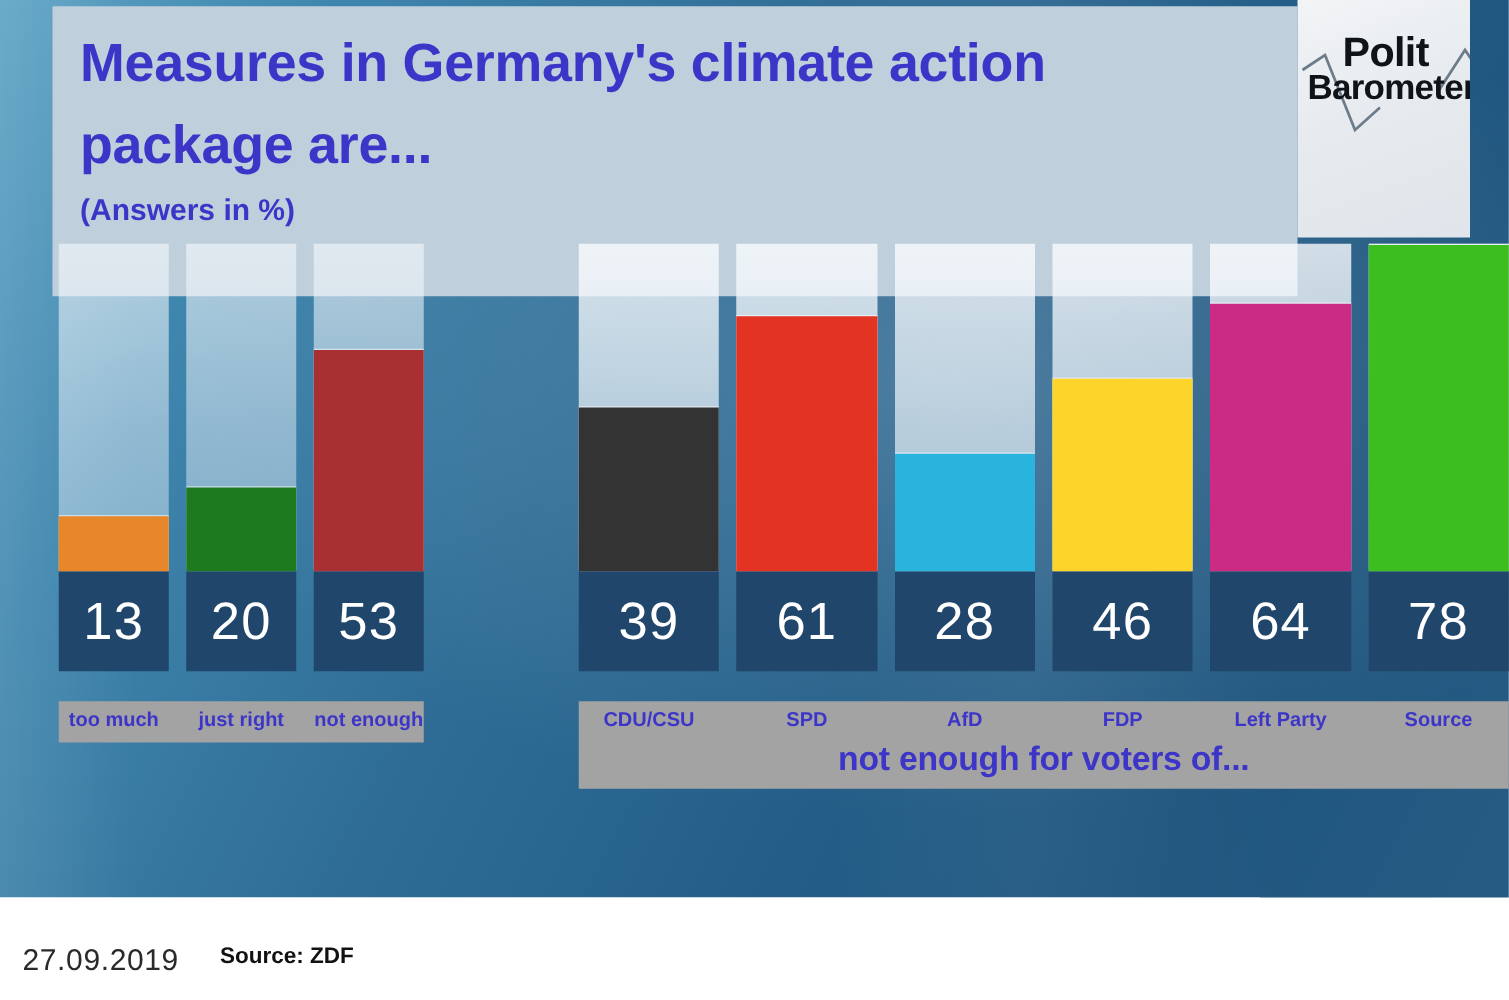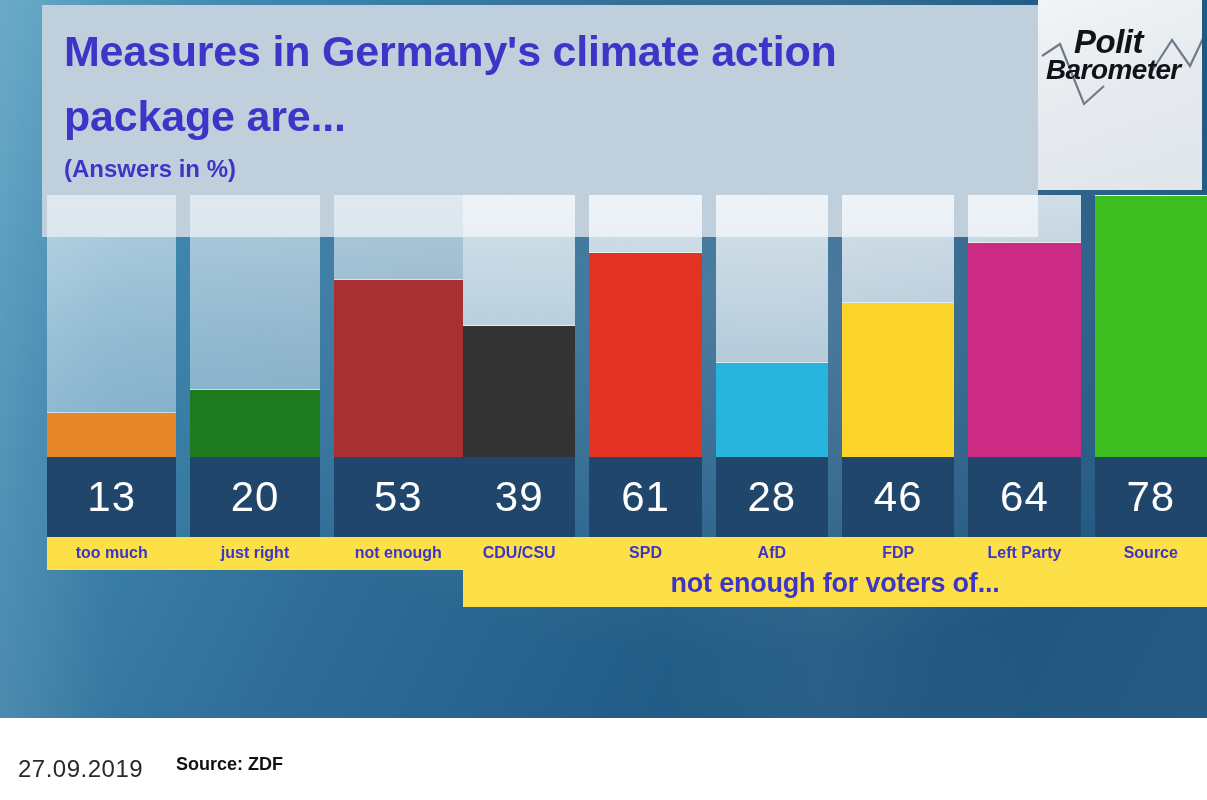--- a/index.html
+++ b/index.html
@@ -65,25 +65,24 @@
     font-weight: bold;
     font-size: 24px;
     line-height: 1.1;
     margin: 6px 0 0 0;
   }
 
   
   .logo-block {
     position: absolute;
     left: 1038px; top: 0px;
-    width: 164px;
+    width: 138px;
     height: 190px;
     background: linear-gradient(160deg, #f2f4f6 0%, #e7ebef 45%, #dfe5ea 100%);
     overflow: hidden;
-    font-style: italic;
   }
   .logo-zig {
     position: absolute;
     left: 0; top: 0;
     width: 169px;
     height: 120px;
   }
   .logo-text {
     position: absolute;
     left: 8px;
@@ -145,23 +144,24 @@
     color: #ffffff;
     font-size: 42px;
     display: flex;
     align-items: center;
     justify-content: center;
     letter-spacing: 1px;
   }
 
   
   .labelbox {
-    background: #fde047;
+    background: #a3a3a3;
     box-sizing: border-box;
     padding: 6px 0 8px 0;
+    margin-top: 24px;
   }
   .cat-row {
     display: flex;
     gap: 14px;
   }
   .cat-label {
     flex: 1 1 0;
     text-align: center;
     color: #3d35c8;
     font-weight: bold;
@@ -217,21 +217,21 @@
     <svg class="logo-zig" viewBox="0 0 169 120">
       <polyline points="4,56 22,44 46,104 66,86" fill="none" stroke="#6d7c8a" stroke-width="2.2"></polyline>
       <polyline points="112,74 134,40 152,66 169,30" fill="none" stroke="#6d7c8a" stroke-width="2.2"></polyline>
     </svg>
     <div class="logo-text">
       <span class="logo-polit">Polit</span>
       <span class="logo-baro">Barometer</span>
     </div>
   </div>
 
-  <div class="panel panel-left" id="panel-left" style="left:47px; width:416px;">
+  <div class="panel panel-left" id="panel-left" style="left:47px; width:292px;">
     <div class="plot" id="plot-left">
         <div class="col">
           <div class="bar" style="height: 44px; background: rgb(232, 134, 42);"></div>
         </div>
         <div class="col">
           <div class="bar" style="height: 67px; background: rgb(30, 122, 30);"></div>
         </div>
         <div class="col">
           <div class="bar" style="height: 177px; background: rgb(168, 47, 50);"></div>
         </div>

